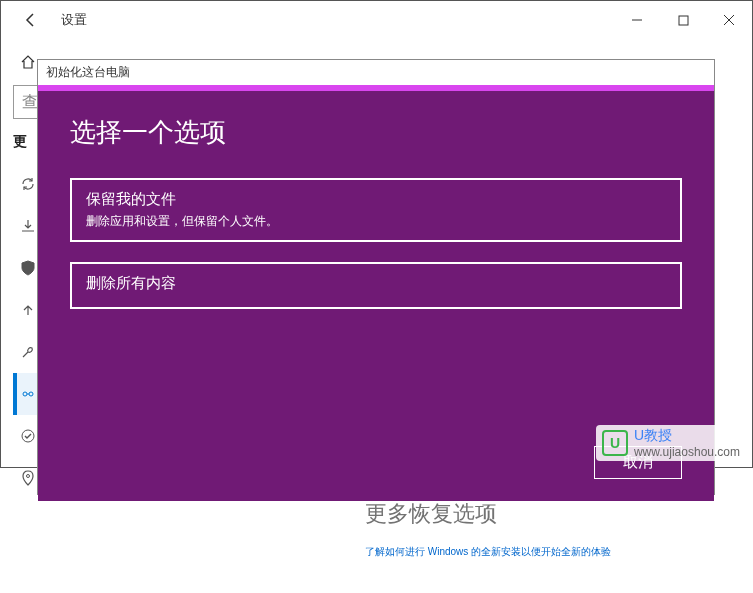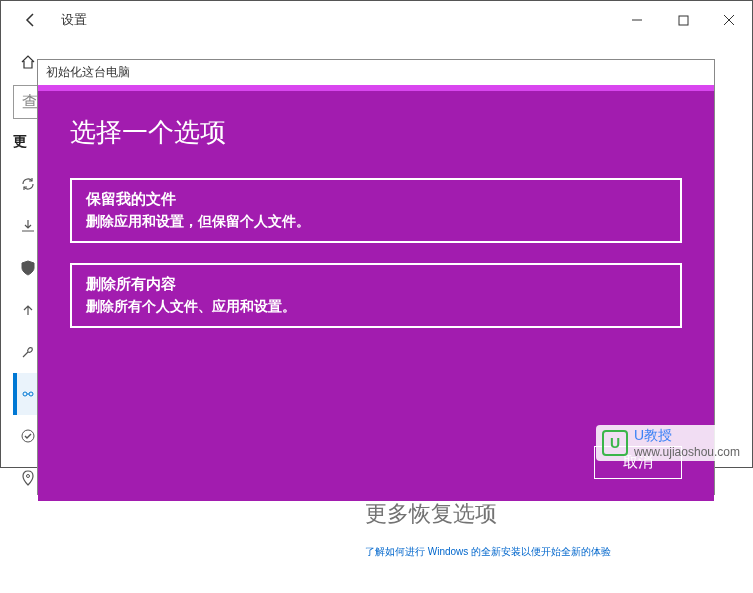--- a/index.html
+++ b/index.html
@@ -121,43 +121,43 @@
     }
     .modal-header {
       background: #fff;
       color: #333;
       font-size: 12px;
       padding: 4px 8px;
       border-bottom: 6px solid #d946ef;
     }
     .modal-body {
       padding: 24px 32px;
-      background: #a21caf;
+      background: #701a75;
       height: calc(100% - 24px);
       position: relative;
     }
     .modal-title {
       font-size: 26px;
       font-weight: 300;
       color: #fff;
       margin-bottom: 28px;
     }
     .option-box {
       border: 2px solid #fff;
       padding: 10px 14px;
       margin-bottom: 20px;
     }
     .option-title {
       font-size: 15px;
-      font-weight: 700;
+      font-weight: 400;
       margin-bottom: 4px;
     }
     .option-desc {
-      font-size: 14px;
-      font-weight: 700;
+      font-size: 12px;
+      font-weight: 400;
     }
     .cancel-btn {
       position: absolute;
       right: 32px;
       bottom: 22px;
       border: 1px solid #fff;
       padding: 6px 28px;
       font-size: 15px;
       color: #fff;
       background: transparent;
@@ -315,21 +315,20 @@
     <div class="modal-body">
       <div class="modal-title">选择一个选项</div>
 
       <div class="option-box">
         <div class="option-title">保留我的文件</div>
         <div class="option-desc">删除应用和设置，但保留个人文件。</div>
       </div>
 
       <div class="option-box">
         <div class="option-title">删除所有内容</div>
-        <div class="option-desc">删除所有个人文件、应用和设置。</div>
       </div>
 
       <div class="cancel-btn">取消</div>
     </div>
   </div>
 
   <div class="watermark">
     <div class="watermark-badge">U</div>
     <div>
       <div class="watermark-text">U教授</div>

